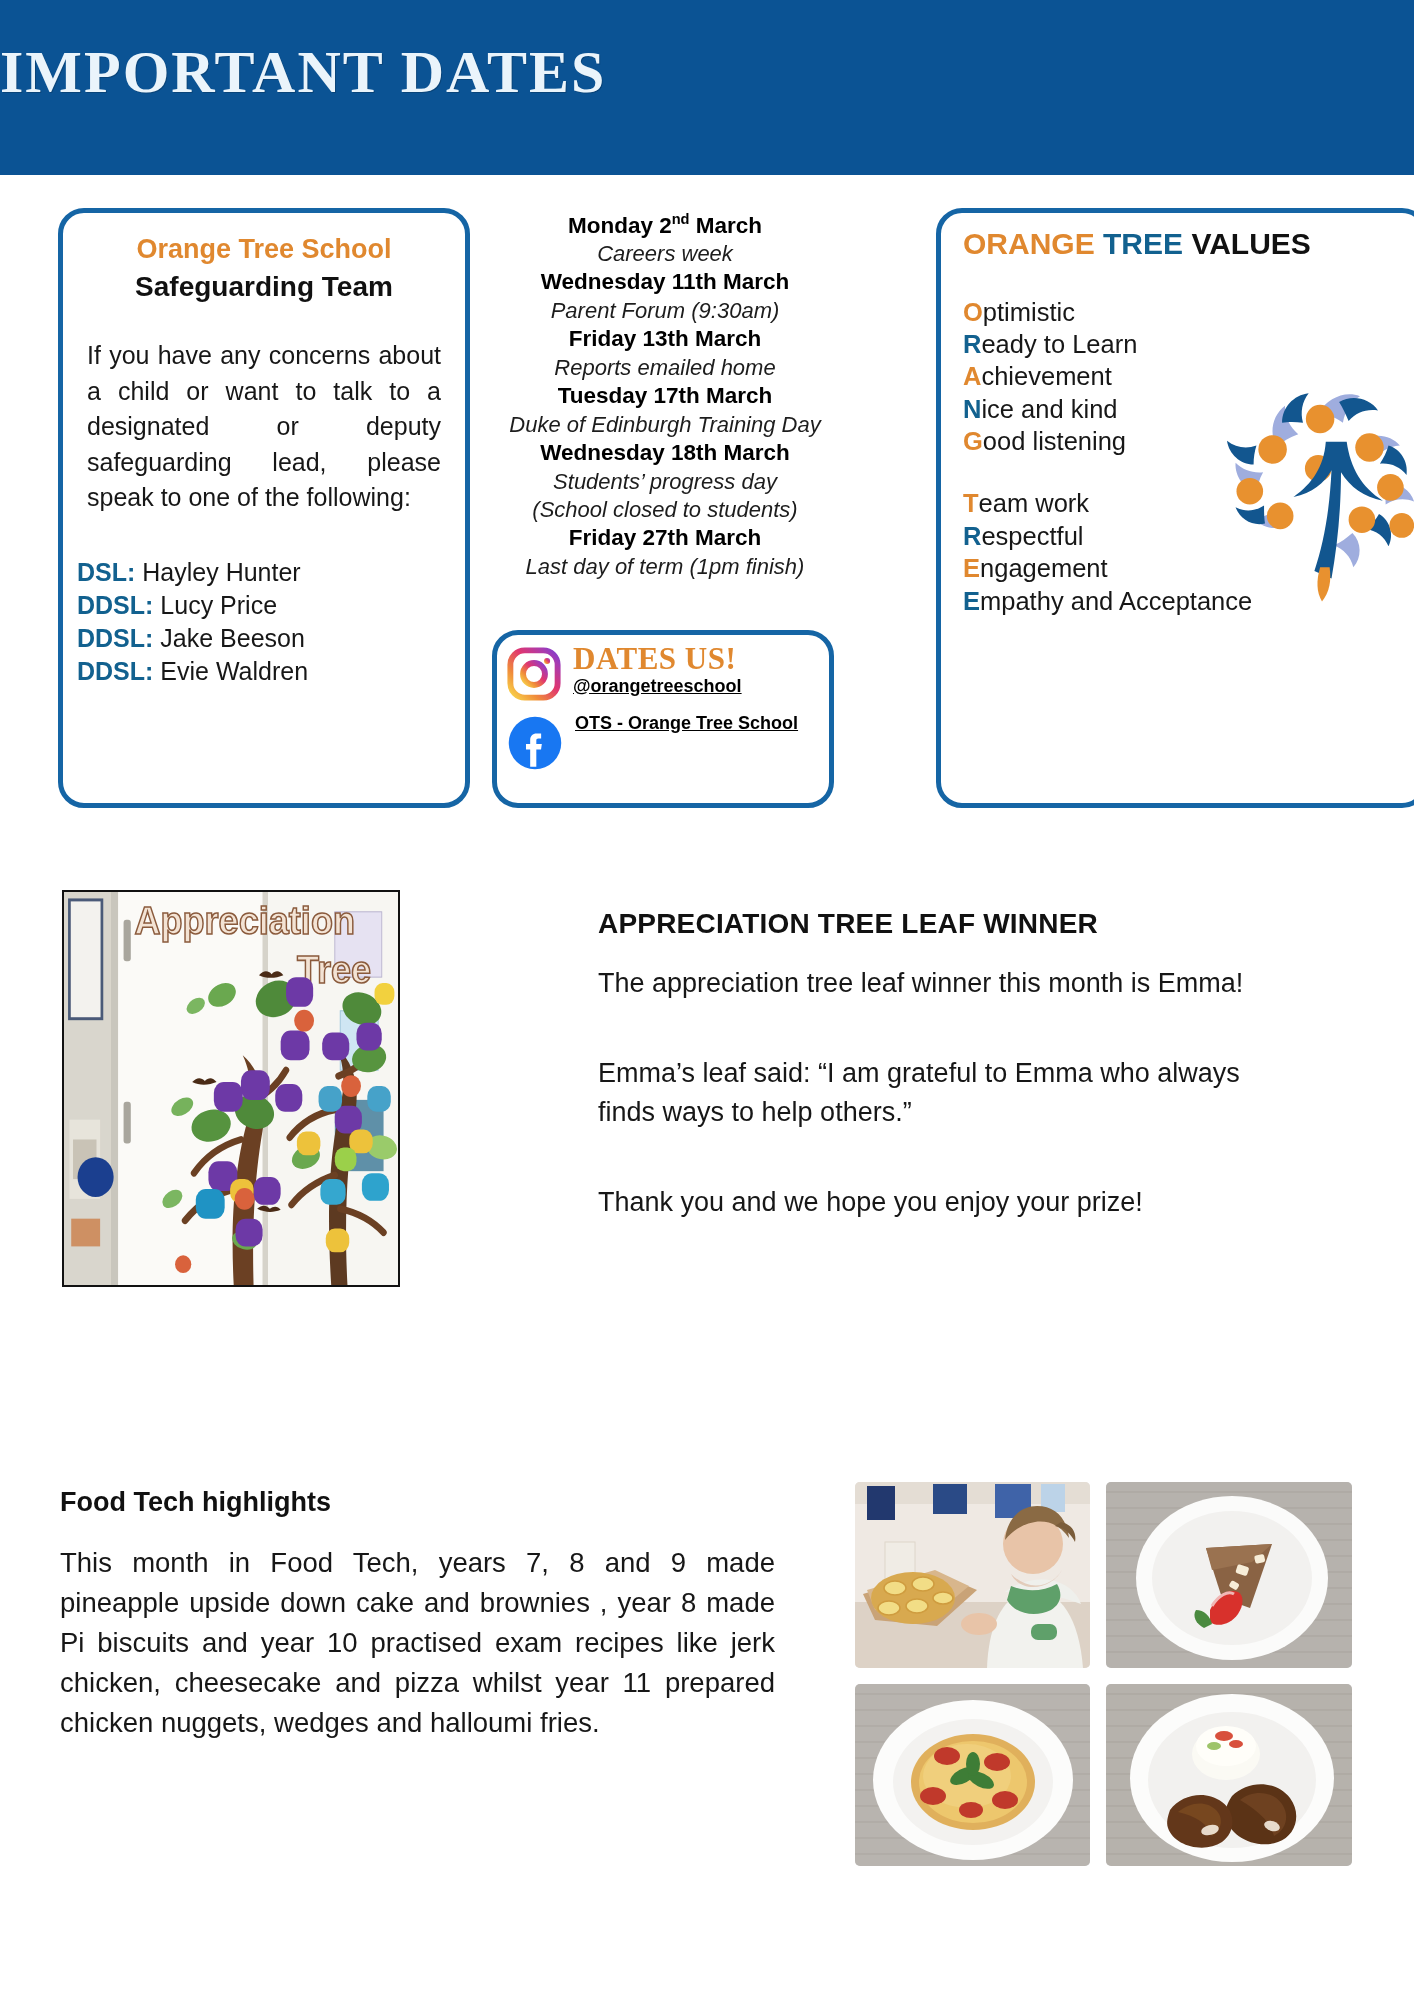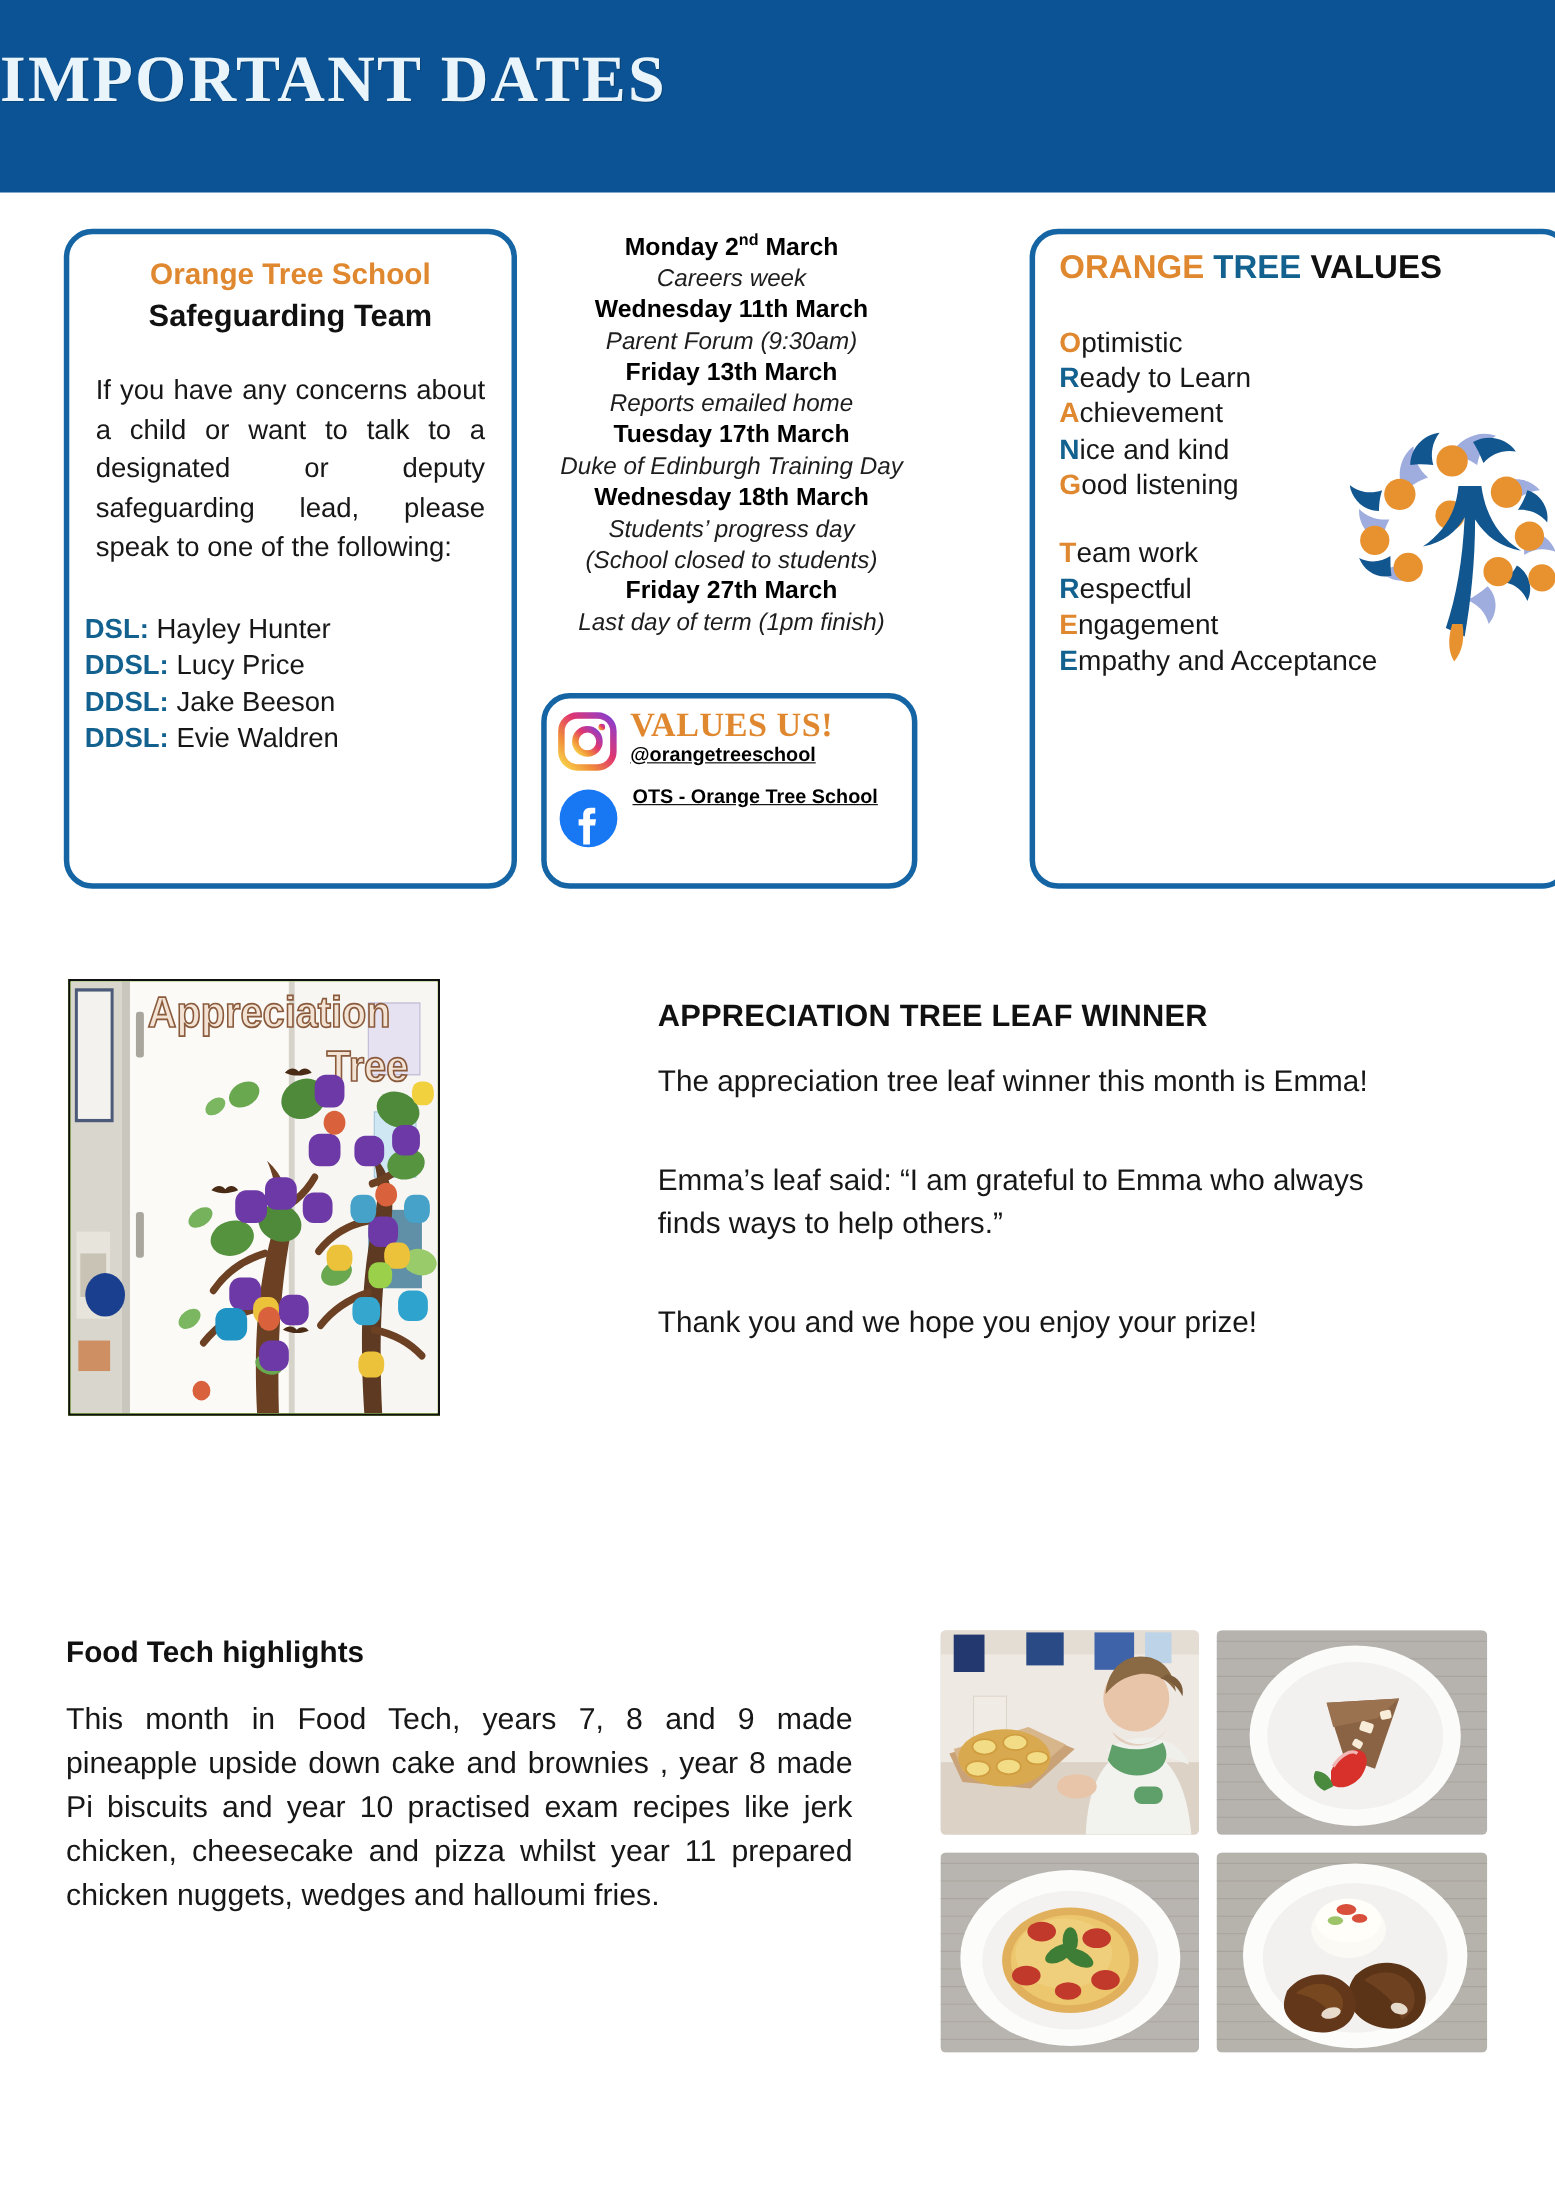--- a/index.html
+++ b/index.html
@@ -312,21 +312,21 @@
               <stop offset="85%" stop-color="#a93bb0"></stop>
               <stop offset="100%" stop-color="#7b3fd4"></stop>
             </linearGradient>
           </defs>
           <rect x="4" y="4" width="56" height="56" rx="17" ry="17" fill="none" stroke="url(#iggrad)" stroke-width="7"></rect>
           <circle cx="32" cy="32" r="13" fill="none" stroke="url(#iggrad)" stroke-width="7"></circle>
           <circle cx="47.5" cy="16.5" r="3.6" fill="url(#iggrad)"></circle>
         </svg>
       </span>
       <div style="flex:1 1 auto;">
-        <div class="follow-title">VALUES US!</div>
+        <div class="follow-title">DATES US!</div>
         <a class="follow-link" href="#">@orangetreeschool</a>
       </div>
     </div>
 
     <div class="follow-row" style="margin-top:6px;text-align:center;">
       <span>
         <svg class="fb-icon" viewBox="0 0 64 64" xmlns="http://www.w3.org/2000/svg">
           <circle cx="32" cy="32" r="30" fill="#1877f2"></circle>
           <path d="M39 21h-5.2c-4.4 0-7.3 2.9-7.3 7.4V33h-4.8v6.5h4.8V59h7V39.5h5.4l.9-6.5h-6.3v-3.6c0-1.6.5-2.5 2.4-2.5H39z" fill="#ffffff"></path>
         </svg>

